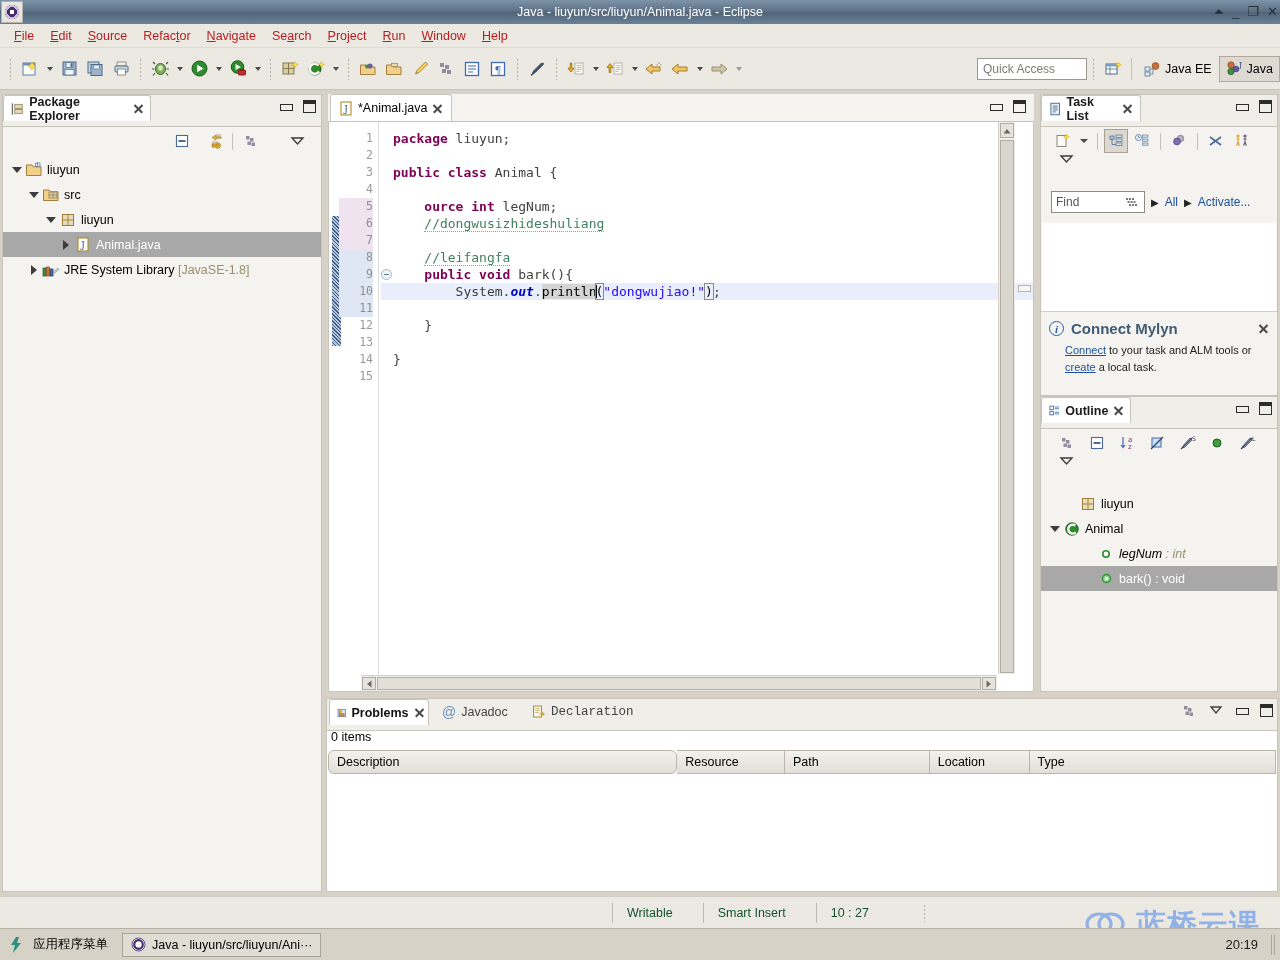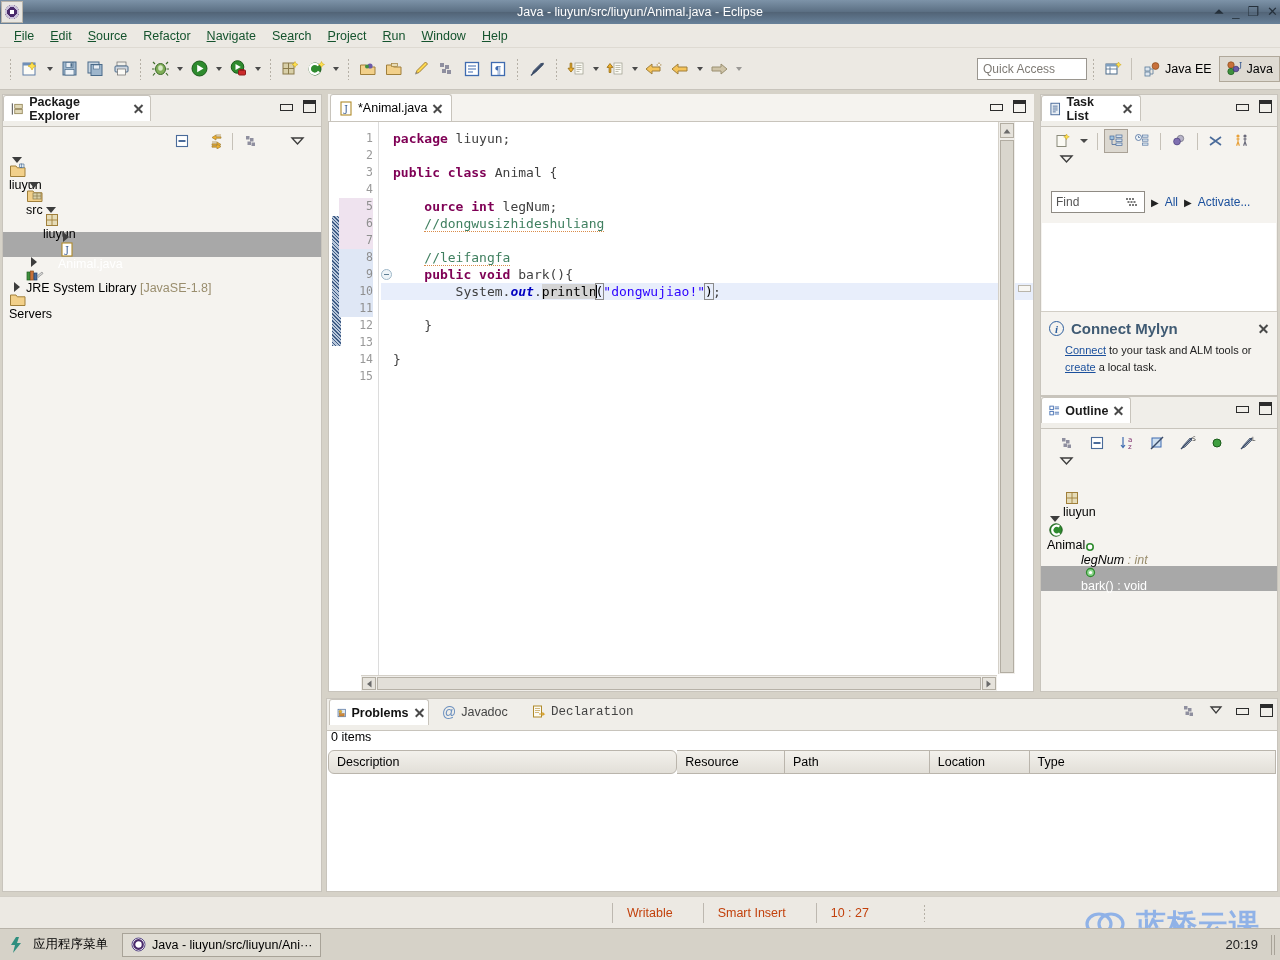--- a/index.html
+++ b/index.html
@@ -38,21 +38,21 @@
   }
   .tb-buttons span { font-size: 13px; line-height: 18px; cursor: default; }
 
   
   .menubar {
     position: absolute; left: 0; top: 24px; width: 1280px; height: 24px;
     background: #ece9e3; display: flex; align-items: center; padding-left: 6px;
     border-bottom: 1px solid #dedad2;
   }
   .menu-item {
-    padding: 3px 8px; font-size: 12.5px; color: #14532d; cursor: default;
+    padding: 3px 8px; font-size: 12.5px; color: #b91c1c; cursor: default;
   }
   .menu-item u { text-decoration: underline; }
 
   
   .toolbar {
     position: absolute; left: 0; top: 48px; width: 1280px; height: 42px;
     background: #ece9e3; border-bottom: 1px solid #c8c4bc;
     display: flex; align-items: center; padding-left: 4px;
   }
   .tb-grip {
@@ -131,23 +131,22 @@
   .vtoolbtn {
     width: 24px; height: 24px; display: flex; align-items: center; justify-content: center;
     cursor: default; border: 1px solid transparent;
   }
   .vtoolbtn.pressed { border: 1px solid #a9a196; background: #dcd8d0; }
   .vsep { width: 1px; height: 17px; background: #c6c1b8; margin: 0 4px; }
 
   
   .tree { padding-top: 2px; font-size: 12.5px; }
   .trow {
-    height: 25px; display: flex; align-items: flex-start; cursor: default;
+    height: 25px; display: flex; align-items: center; cursor: default;
     padding-right: 12px;
-    flex-direction: column;
   }
   .trow.selected { background: #a8a8a8; color: #ffffff; }
   .twist {
     width: 16px; display: flex; align-items: center; justify-content: center; flex: none;
   }
   .twist.down::after {
     content: ""; border-left: 5px solid transparent; border-right: 5px solid transparent;
     border-top: 6px solid #3d3d3d;
   }
   .twist.right::after {
@@ -282,21 +281,21 @@
   }
   .pb-col:first-child { border-left: 1px solid #bab5ac; border-radius: 6px; }
 
   
   .statusbar {
     position: absolute; left: 0; bottom: 32px; width: 1280px; height: 32px;
     background: #ece9e3; border-top: 1px solid #d2cec6;
     display: flex; align-items: center;
   }
   .st-sep { width: 1px; height: 20px; background: #bdb8b0; }
-  .st-cell { font-size: 12.5px; color: #c2410c; padding: 0 14px; white-space: nowrap; }
+  .st-cell { font-size: 12.5px; color: #14532d; padding: 0 14px; white-space: nowrap; }
   .st-grip {
     width: 3px; height: 18px; margin-left: 40px;
     background-image: radial-gradient(#b5b0a6 40%, transparent 41%);
     background-size: 3px 4px;
   }
 
   
   .taskbar {
     position: absolute; left: 0; bottom: 0; width: 1280px; height: 32px;
     background: #d6d2c8; border-top: 1px solid #b8b3a9;
@@ -653,29 +652,20 @@
             <rect x="8" y="6" width="3" height="7" fill="#4a6b9a" stroke="#1c3c6a" stroke-width=".7"></rect>
             <path d="M11 9 l5 -4 1 1.5 -5 4z" fill="#d8d8d8" stroke="#7a7a7a" stroke-width=".6"></path>
           </svg>
         </div>
         <div class="tlabel">
           <span>JRE System Library</span>
           <span class="tdim">[JavaSE-1.8]</span>
         </div>
       </div>
 
-      <div class="trow" style="padding-left:6px;">
-        <div class="twist right"></div>
-        <div class="ticon">
-          <svg width="16" height="15" viewBox="0 0 16 15">
-            <path d="M.5 3 h5.5 l1.3 1.8 h7.7 v8.7 h-14.5z" fill="#f2d08a" stroke="#a07f3a"></path>
-          </svg>
-        </div>
-        <div class="tlabel">Servers</div>
-      </div>
     </div>
   </div>
 
   <div class="editor-area" style="left:328px; top:94px; width:706px; height:598px;">
     <div class="ed-tab">
       <svg width="14" height="15" viewBox="0 0 14 15">
         <rect x="2" y="1" width="10" height="13" fill="#ffffff" stroke="#b08a2a" stroke-width="1.1"></rect>
         <text x="7" y="11" font-size="9" fill="#2a4f8a" text-anchor="middle" font-family="DejaVu Serif, serif">J</text>
       </svg>
       <span>*Animal.java</span>

